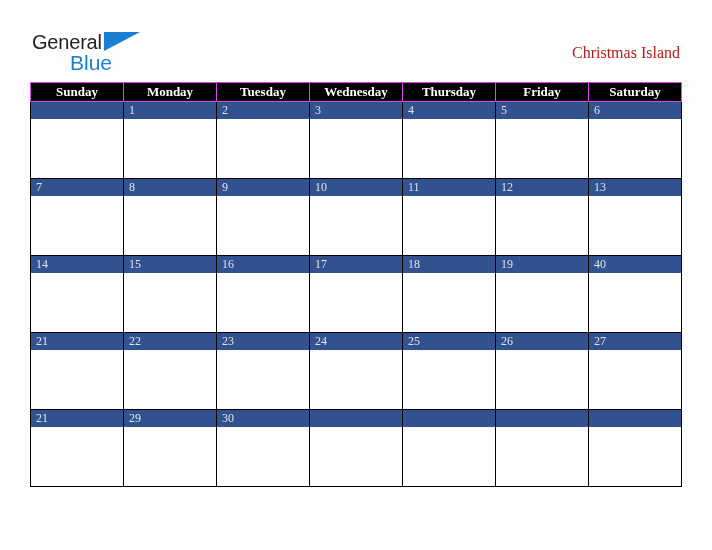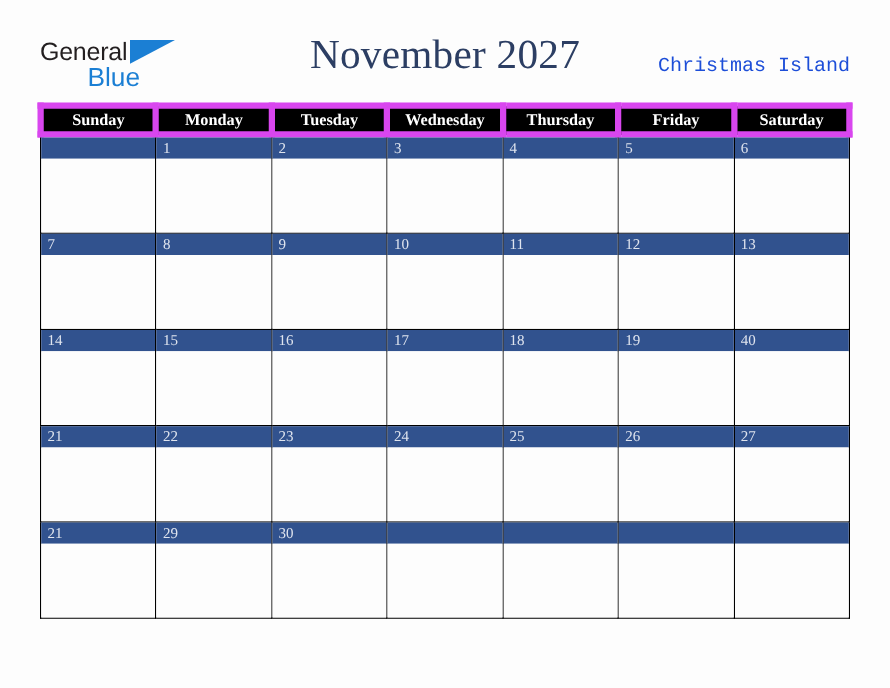--- a/index.html
+++ b/index.html
@@ -79,23 +79,23 @@
     font-size: 33px;
     color: #2c3e63;
     letter-spacing: 0.2px;
     white-space: nowrap;
   }
 
   #location-label {
     position: absolute;
     right: 32px;
     top: 44px;
-    font-family: Liberation Mono, monospace;
+    font-family: Liberation Serif, serif;
     font-size: 16px;
-    color: #1d4ed8;
+    color: #b91c1c;
     white-space: nowrap;
   }
 
   
   #calendar {
     position: absolute;
     left: 30px;
     top: 82px;
     width: 652px;
     border-collapse: collapse;
@@ -104,21 +104,21 @@
 
   #calendar th {
     background: #000000;
     color: #ffffff;
     font-family: "Liberation Serif", serif;
     font-size: 13px;
     font-weight: bold;
     height: 18px;
     padding: 0;
     text-align: center;
-    border: 5px solid #d946ef;
+    border: 1px solid #d946ef;
   }
 
   #calendar td {
     padding: 0;
     vertical-align: top;
     border: 1px solid #000000;
     height: 76px;
     background: #fdfdfd;
   }
 
@@ -160,21 +160,20 @@
 <div id="page">
 
   <div id="header">
 
     <div id="logo">
       <span id="logo-general">General</span>
       <span id="logo-triangle"></span>
       <span id="logo-blue">Blue</span>
     </div>
 
-    <div id="month-title">November 2027</div>
 
     <div id="location-label">Christmas Island</div>
 
   </div>
 
   <table id="calendar">
     <thead>
       <tr>
         <th>Sunday</th>
         <th>Monday</th>

